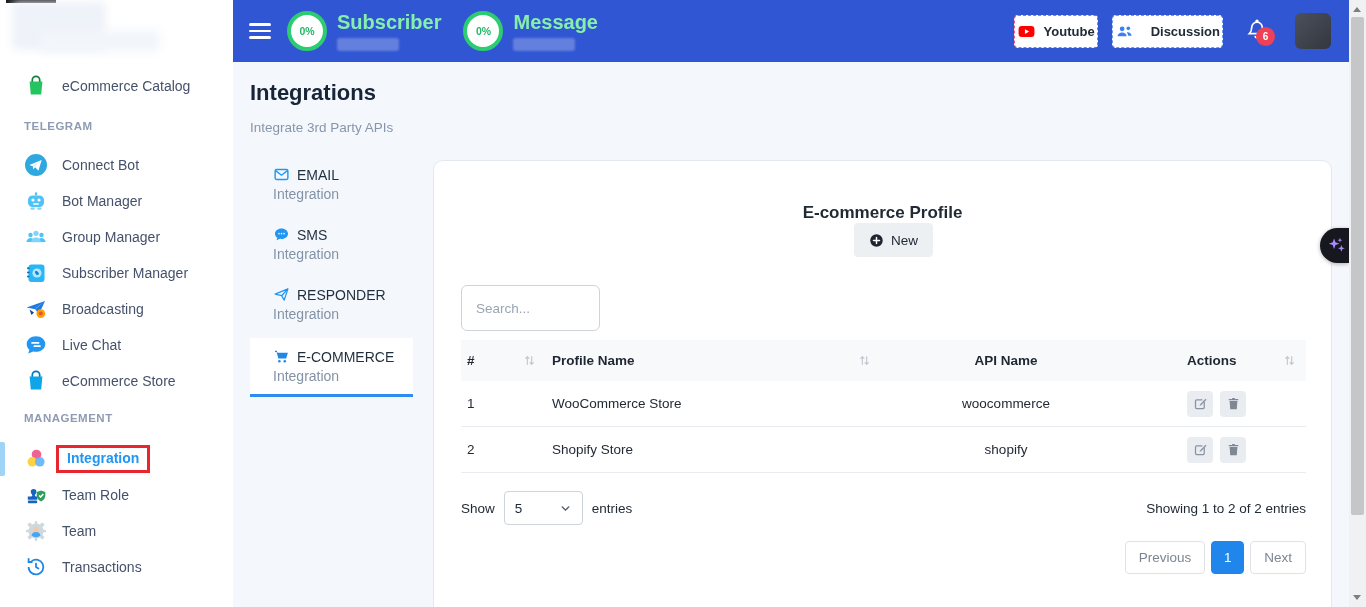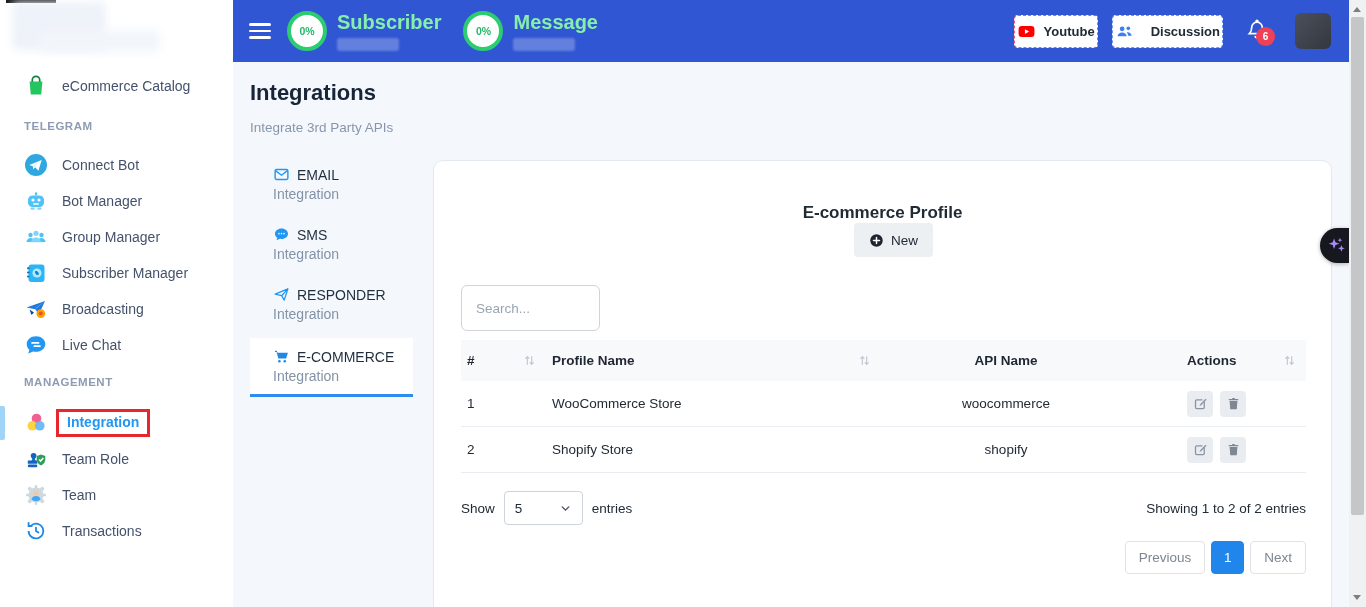--- a/index.html
+++ b/index.html
@@ -181,20 +181,29 @@
     </div>
     <div class="side-item">
       <span class="ico">
         <svg viewBox="0 0 24 24">
             <path d="M12 3.2c5.2 0 9.3 3.4 9.3 7.8S17.2 18.8 12 18.8c-1 0-1.9-.1-2.8-.3L4.2 20.5l1.2-3.7c-1.7-1.4-2.7-3.4-2.7-5.8 0-4.4 4.1-7.8 9.3-7.8z" fill="#2196f3"></path>
             <rect x="7.2" y="9" width="8.2" height="1.8" rx=".9" fill="#fff"></rect>
             <rect x="9.5" y="12.3" width="7.3" height="1.8" rx=".9" fill="#fff"></rect>
           </svg>
       </span>
       <span class="si-label">Live Chat</span>
+    </div>
+    <div class="side-item">
+      <span class="ico">
+        <svg viewBox="0 0 24 24">
+            <path d="M8.3 8V6a3.7 3.7 0 017.4 0v2" fill="none" stroke="#0277bd" stroke-width="1.7"></path>
+            <path d="M5.6 7.6h12.8l-1.2 13H6.8z" fill="#0ea5e9"></path>
+          </svg>
+      </span>
+      <span class="si-label">eCommerce Store</span>
     </div>
 
     <div class="side-section mt9">MANAGEMENT</div>
 
     <div class="side-item mt13">
       <span class="active-indicator"></span>
       <span class="ico">
         <svg viewBox="0 0 24 24">
             <circle cx="12.5" cy="7.5" r="4.8" fill="#f06292"></circle>
             <circle cx="8.3" cy="14.8" r="4.8" fill="#fdd340"></circle>

